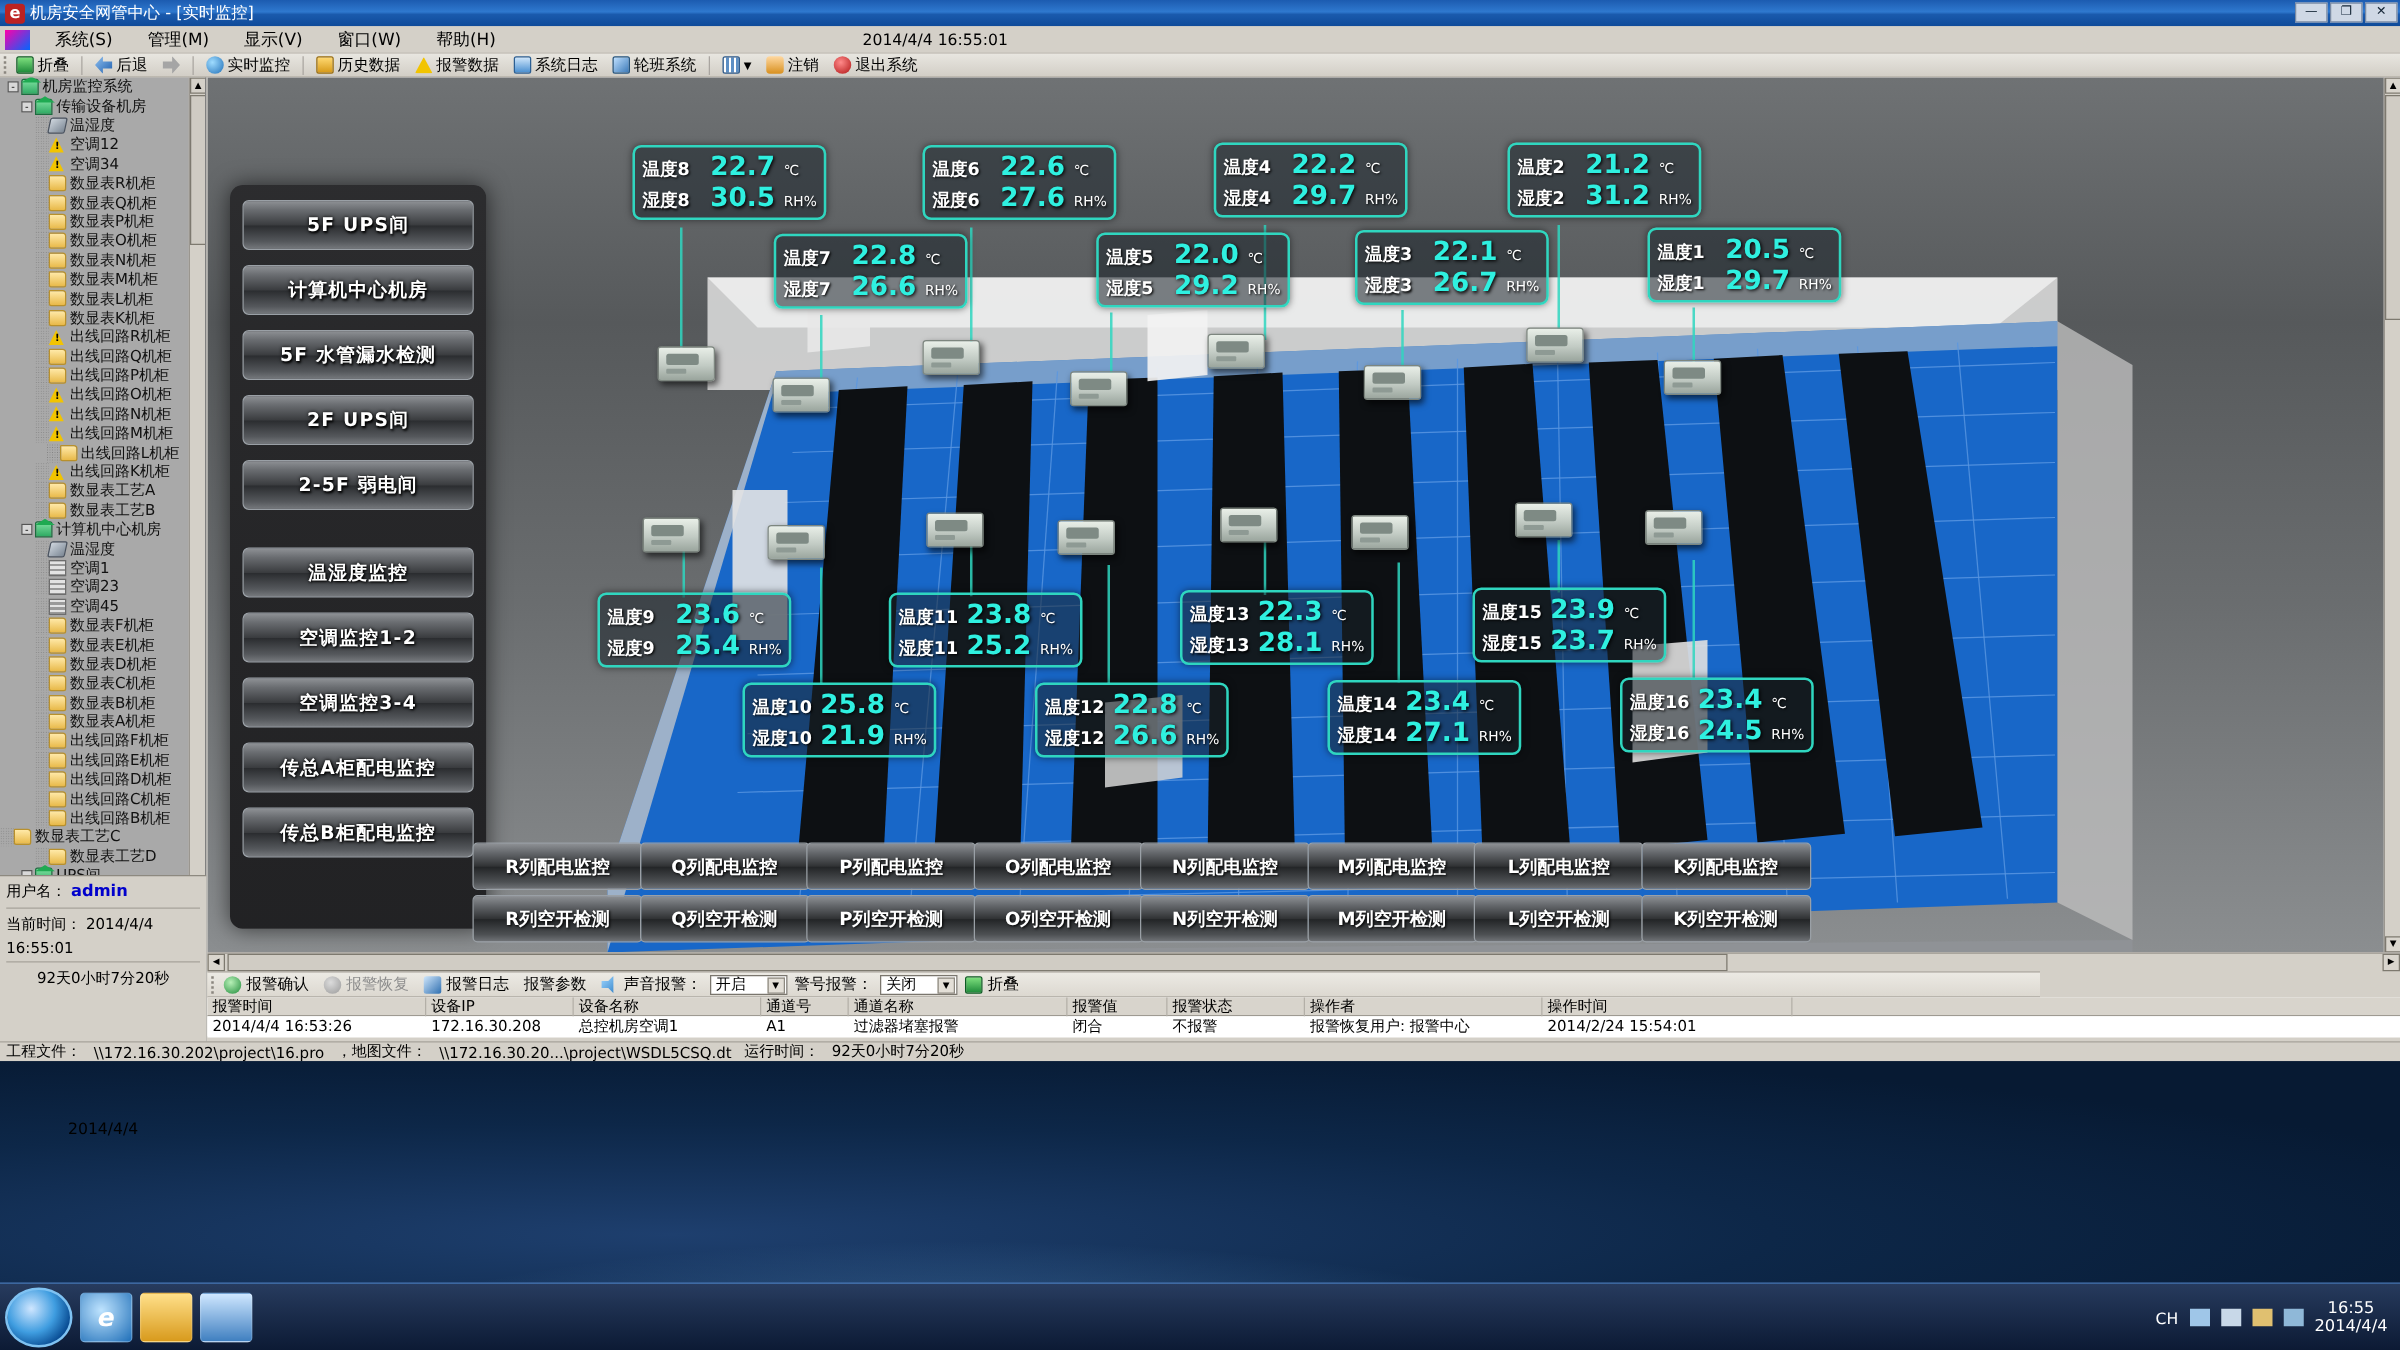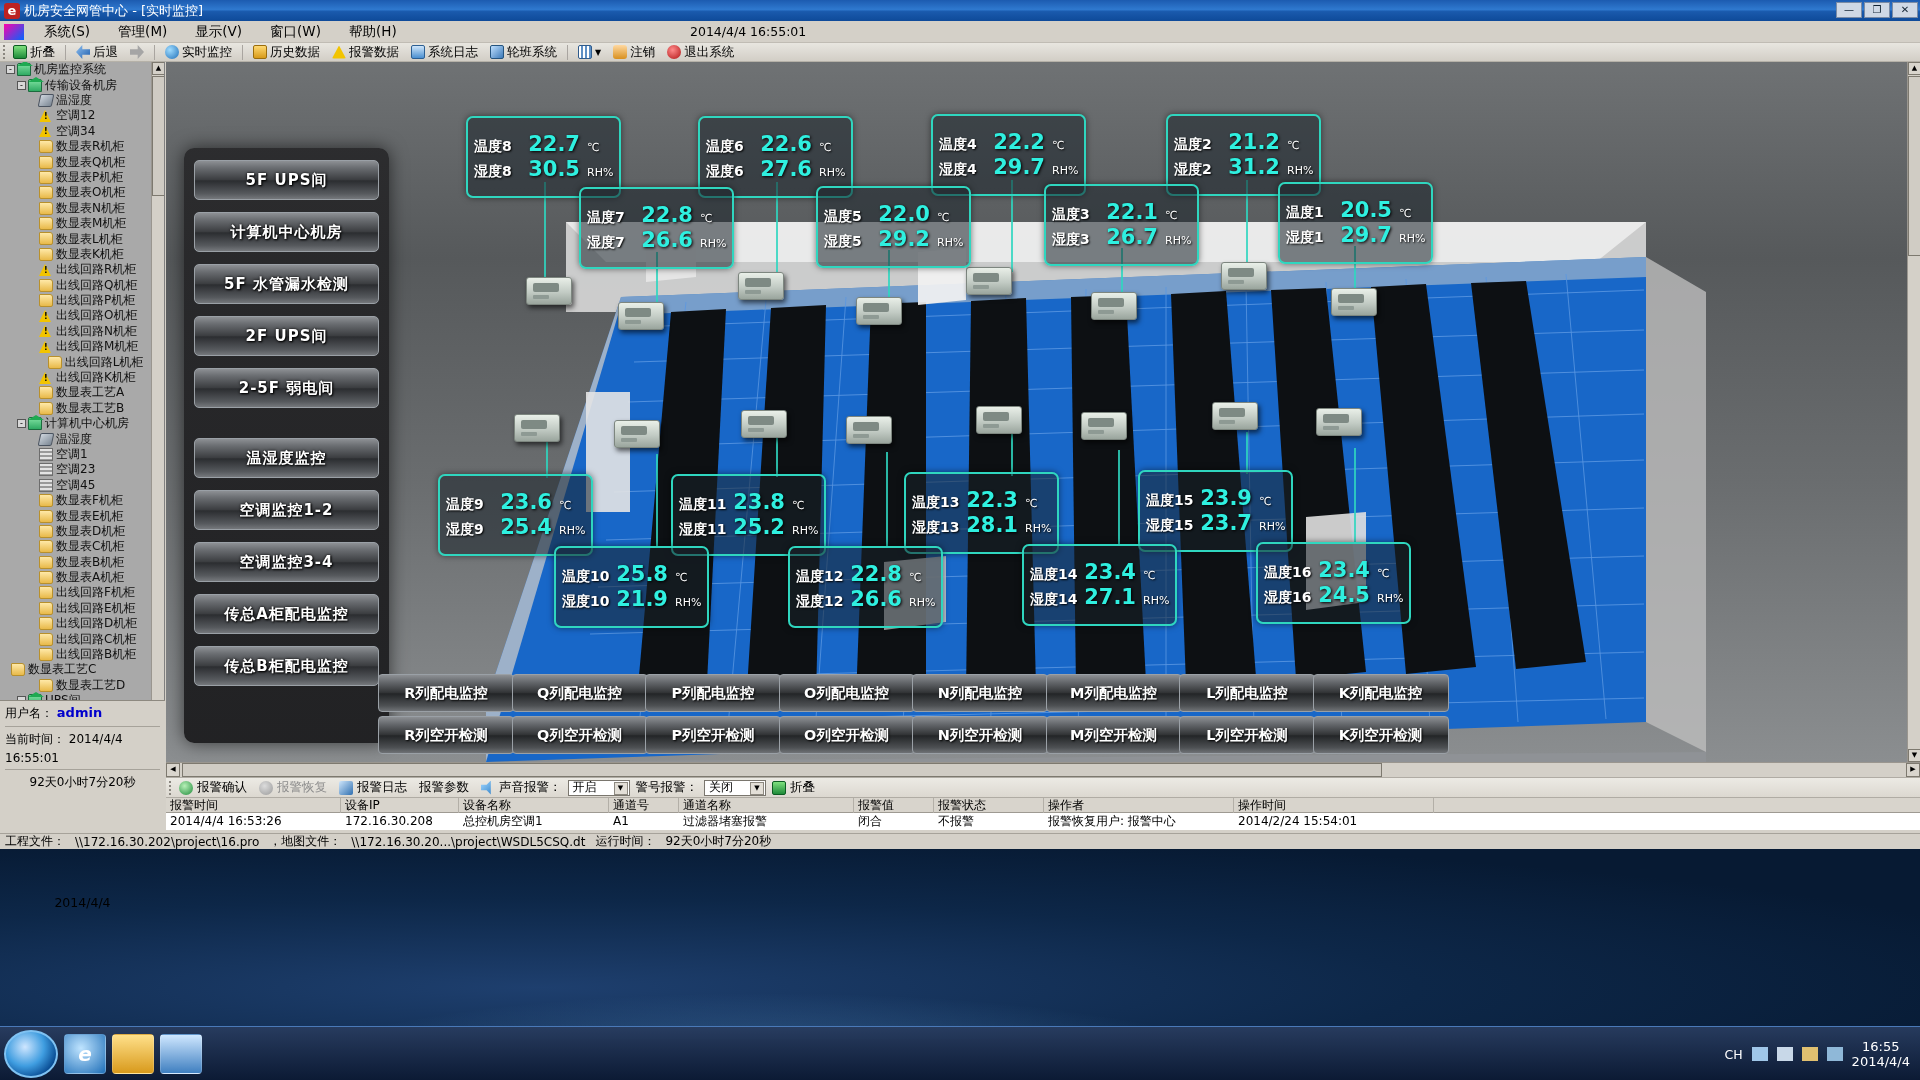--- a/index.html
+++ b/index.html
@@ -138,22 +138,22 @@
      background:linear-gradient(180deg,#8d9094 0%,#6a6d71 18%,#3a3c3f 50%,
                  #2b2d30 52%,#55585c 85%,#75787c 100%);
      border:1px solid #9aa0a6; border-radius:5px;
      color:#fff; font-size:15px; font-weight:bold; letter-spacing:1px;
      display:flex; align-items:center; justify-content:center;
      text-shadow:1px 1px 2px #000, 0 0 3px #000; white-space:nowrap; }
   .navgap { height:18px; }
 
   
   .sbox { position:absolute; border:2px solid #2fd6bf; border-radius:7px;
-     background:rgba(25,35,42,.55); padding:14px 6px;
-     box-shadow:0 0 6px rgba(0,0,0,.5); }
+     background:rgba(25,35,42,.55); padding:3px 6px;
+     box-shadow:0 0 6px rgba(0,0,0,.5);margin-left:40px; }
   .sbox .line { display:flex; align-items:baseline; white-space:nowrap;
      height:25px; }
   .sbox .lbl { color:#fff; font-size:14px; font-weight:bold; width:54px;
      text-shadow:1px 1px 2px #000; }
   .sbox .val { color:#2ff0e0; font-size:21px; font-weight:bold; width:52px;
      text-align:right; text-shadow:1px 1px 3px #000; }
   .sbox .unit { color:#fff; font-size:11px; margin-left:7px;
      text-shadow:1px 1px 2px #000; }
   .sline { position:absolute; width:2px; background:#2fd6bf; opacity:.85; }
   .sensordev { position:absolute; width:46px; height:28px;
@@ -167,21 +167,21 @@
 
   
   .botbtn { position:absolute; height:38px; width:136px;
      background:linear-gradient(180deg,#8d9094 0%,#65686c 20%,#303234 50%,
                  #232527 52%,#4d5053 85%,#6f7276 100%);
      border:1px solid #9aa0a6; border-radius:4px; color:#fff;
      font-size:14.5px; font-weight:bold; display:flex; align-items:center;
      justify-content:center; text-shadow:1px 1px 2px #000; white-space:nowrap; }
 
   
-  #alarmbar { position:absolute; left:166px; top:777px; width:1754px;
+  #alarmbar { position:absolute; left:166px; top:777px; width:1466px;
      height:21px; background:linear-gradient(#eceae4,#dcd8d0);
      display:flex; align-items:center; font-size:12.5px;
      border-top:1px solid #b0aca4; border-bottom:1px solid #b0aca4; }
   .abtn { display:flex; align-items:center; gap:4px; padding:0 6px;
      white-space:nowrap; }
   .abtn.dim { color:#8d8d8d; }
   .asel { height:16px; border:1px solid #7a766e; background:#fff;
      font-size:12px; display:flex; align-items:center; padding:0 4px;
      min-width:62px; position:relative; }
   .asel .cv { width:52px; }
@@ -715,21 +715,21 @@
               <span class="unit">℃</span>
             </div>
             <div class="line">
               <span class="lbl">湿度7</span>
               <span class="val">26.6</span>
               <span class="unit">RH%</span>
             </div>
           </div>
           <div class="sline" style="left: 722px; top: 188px; height: 55px;"></div>
           <div class="sensordev" style="left: 690px; top: 235px;"></div>
-          <div class="sbox" style="left: 650px; top: 124px;">
+          <div class="sbox" style="left: 671px; top: 124px;">
             <div class="line">
               <span class="lbl">温度5</span>
               <span class="val">22.0</span>
               <span class="unit">℃</span>
             </div>
             <div class="line">
               <span class="lbl">湿度5</span>
               <span class="val">29.2</span>
               <span class="unit">RH%</span>
             </div>

